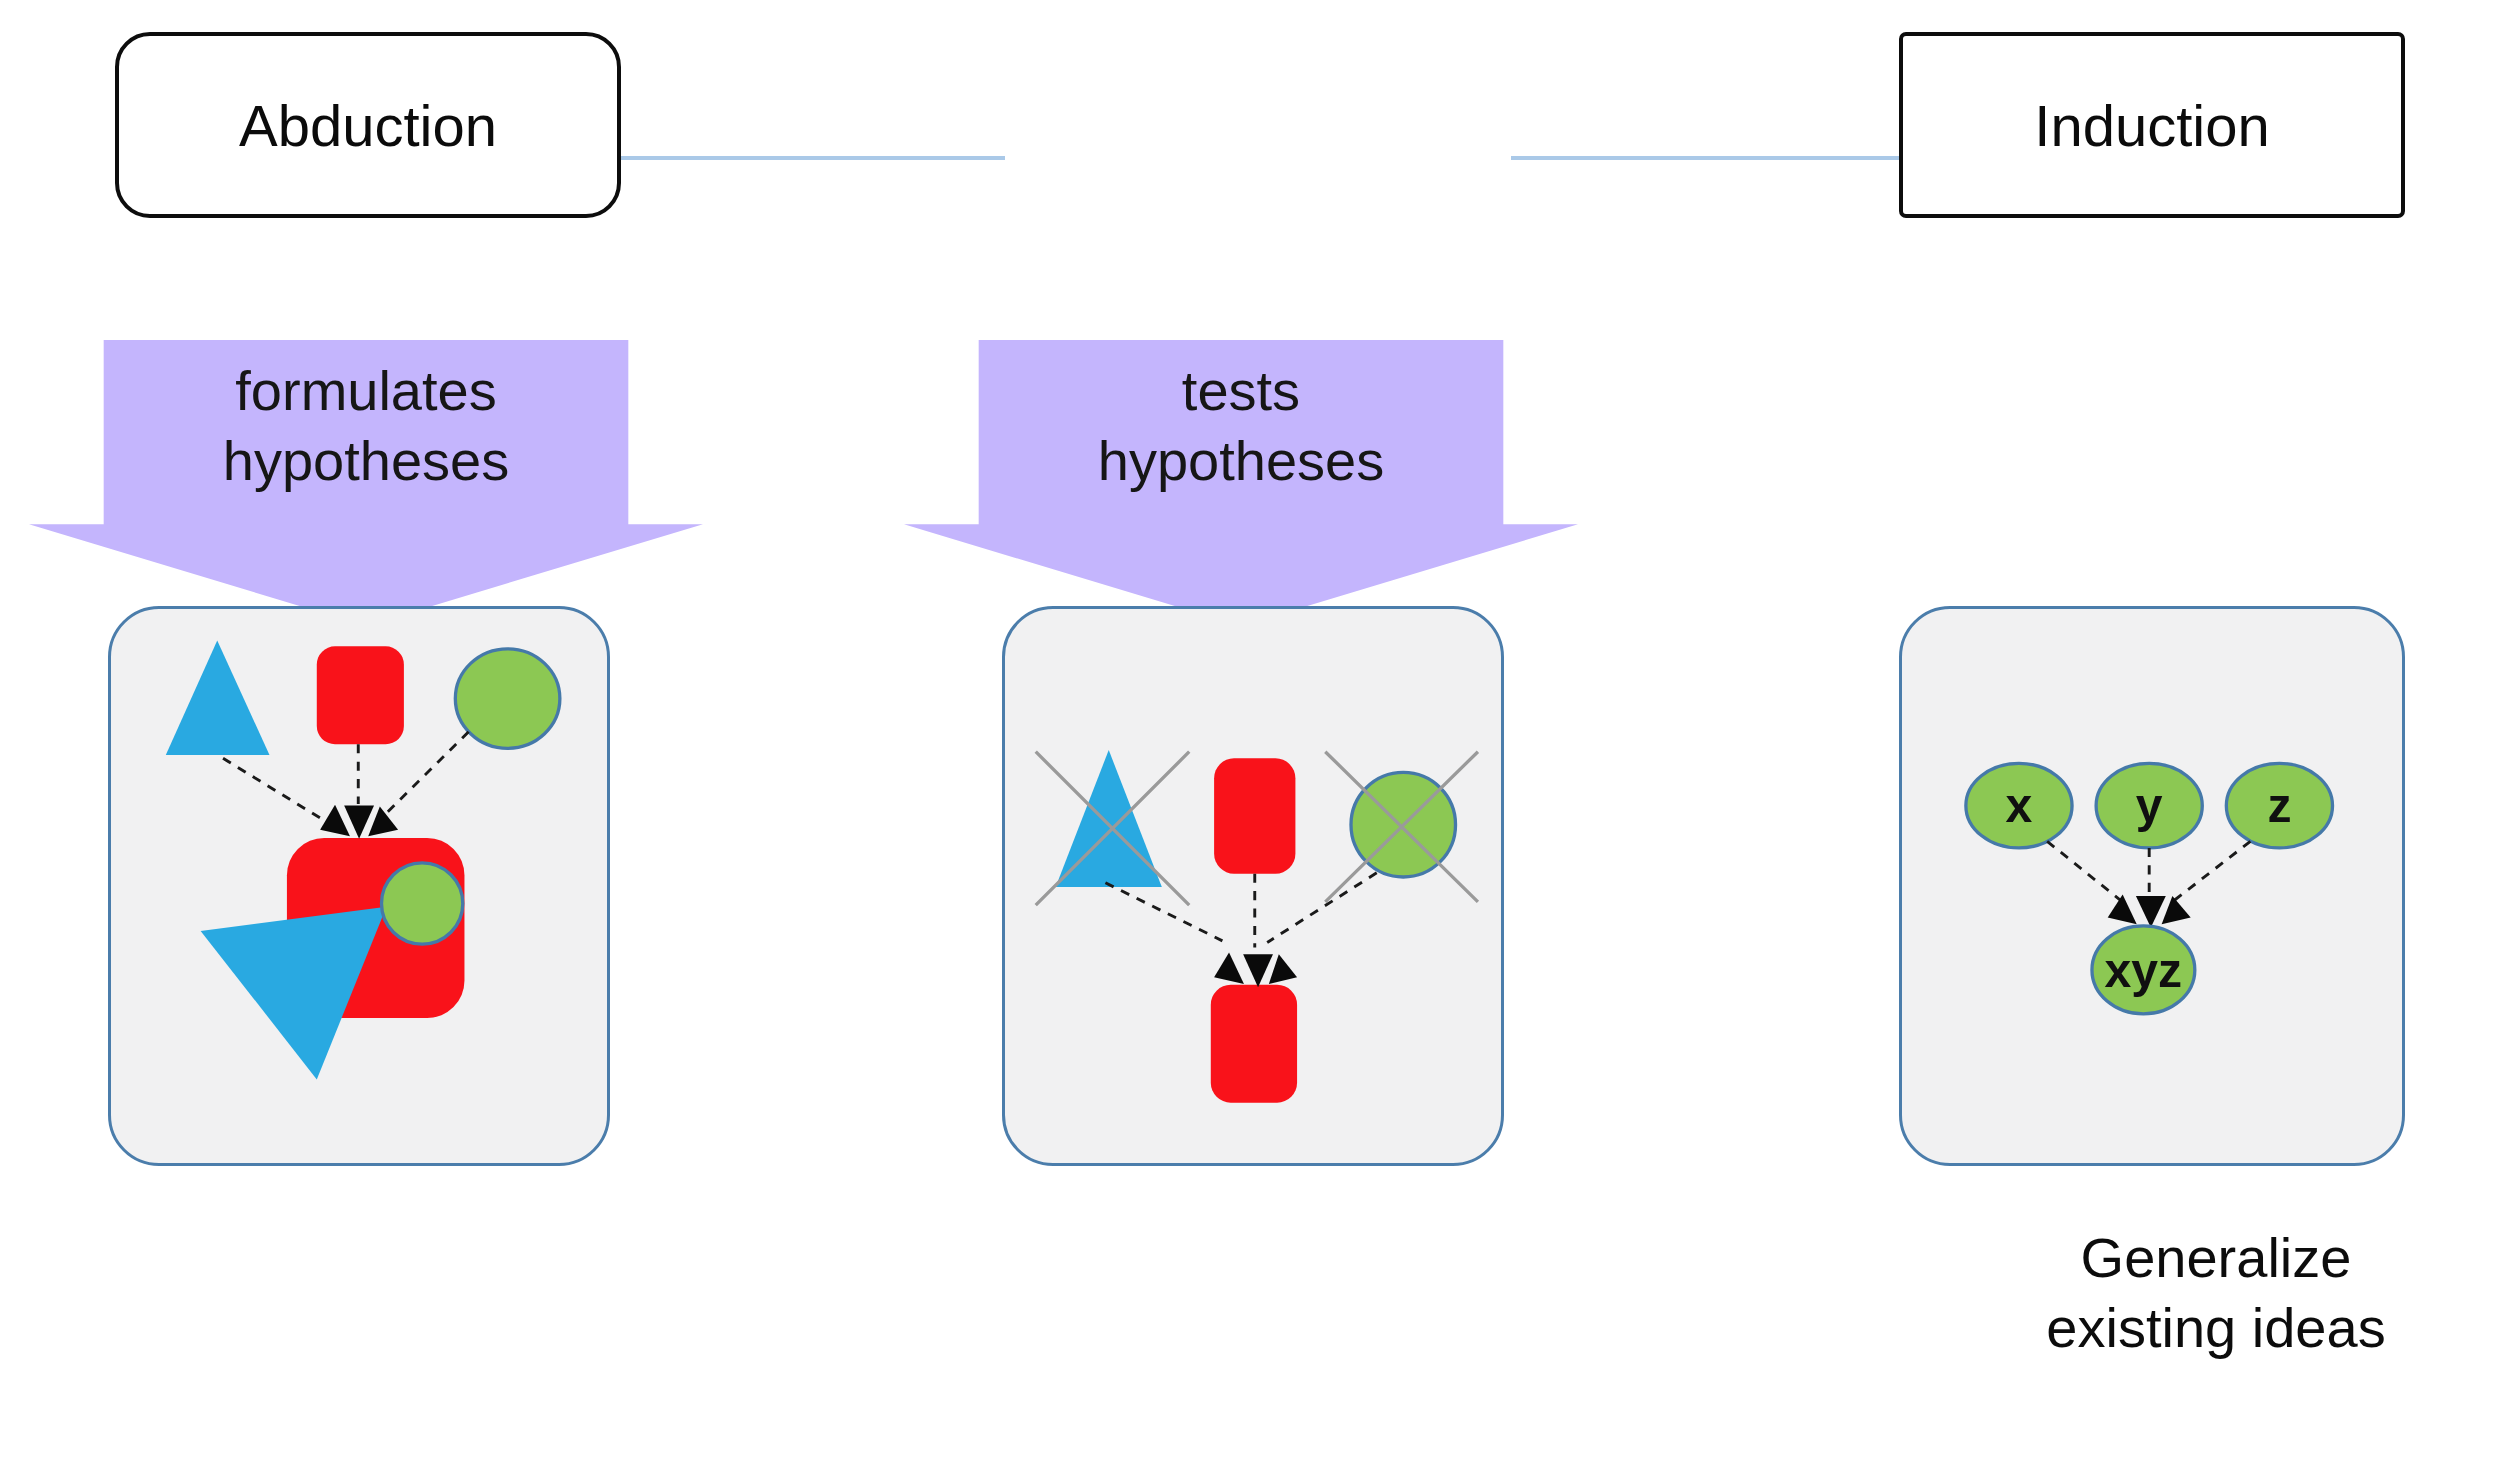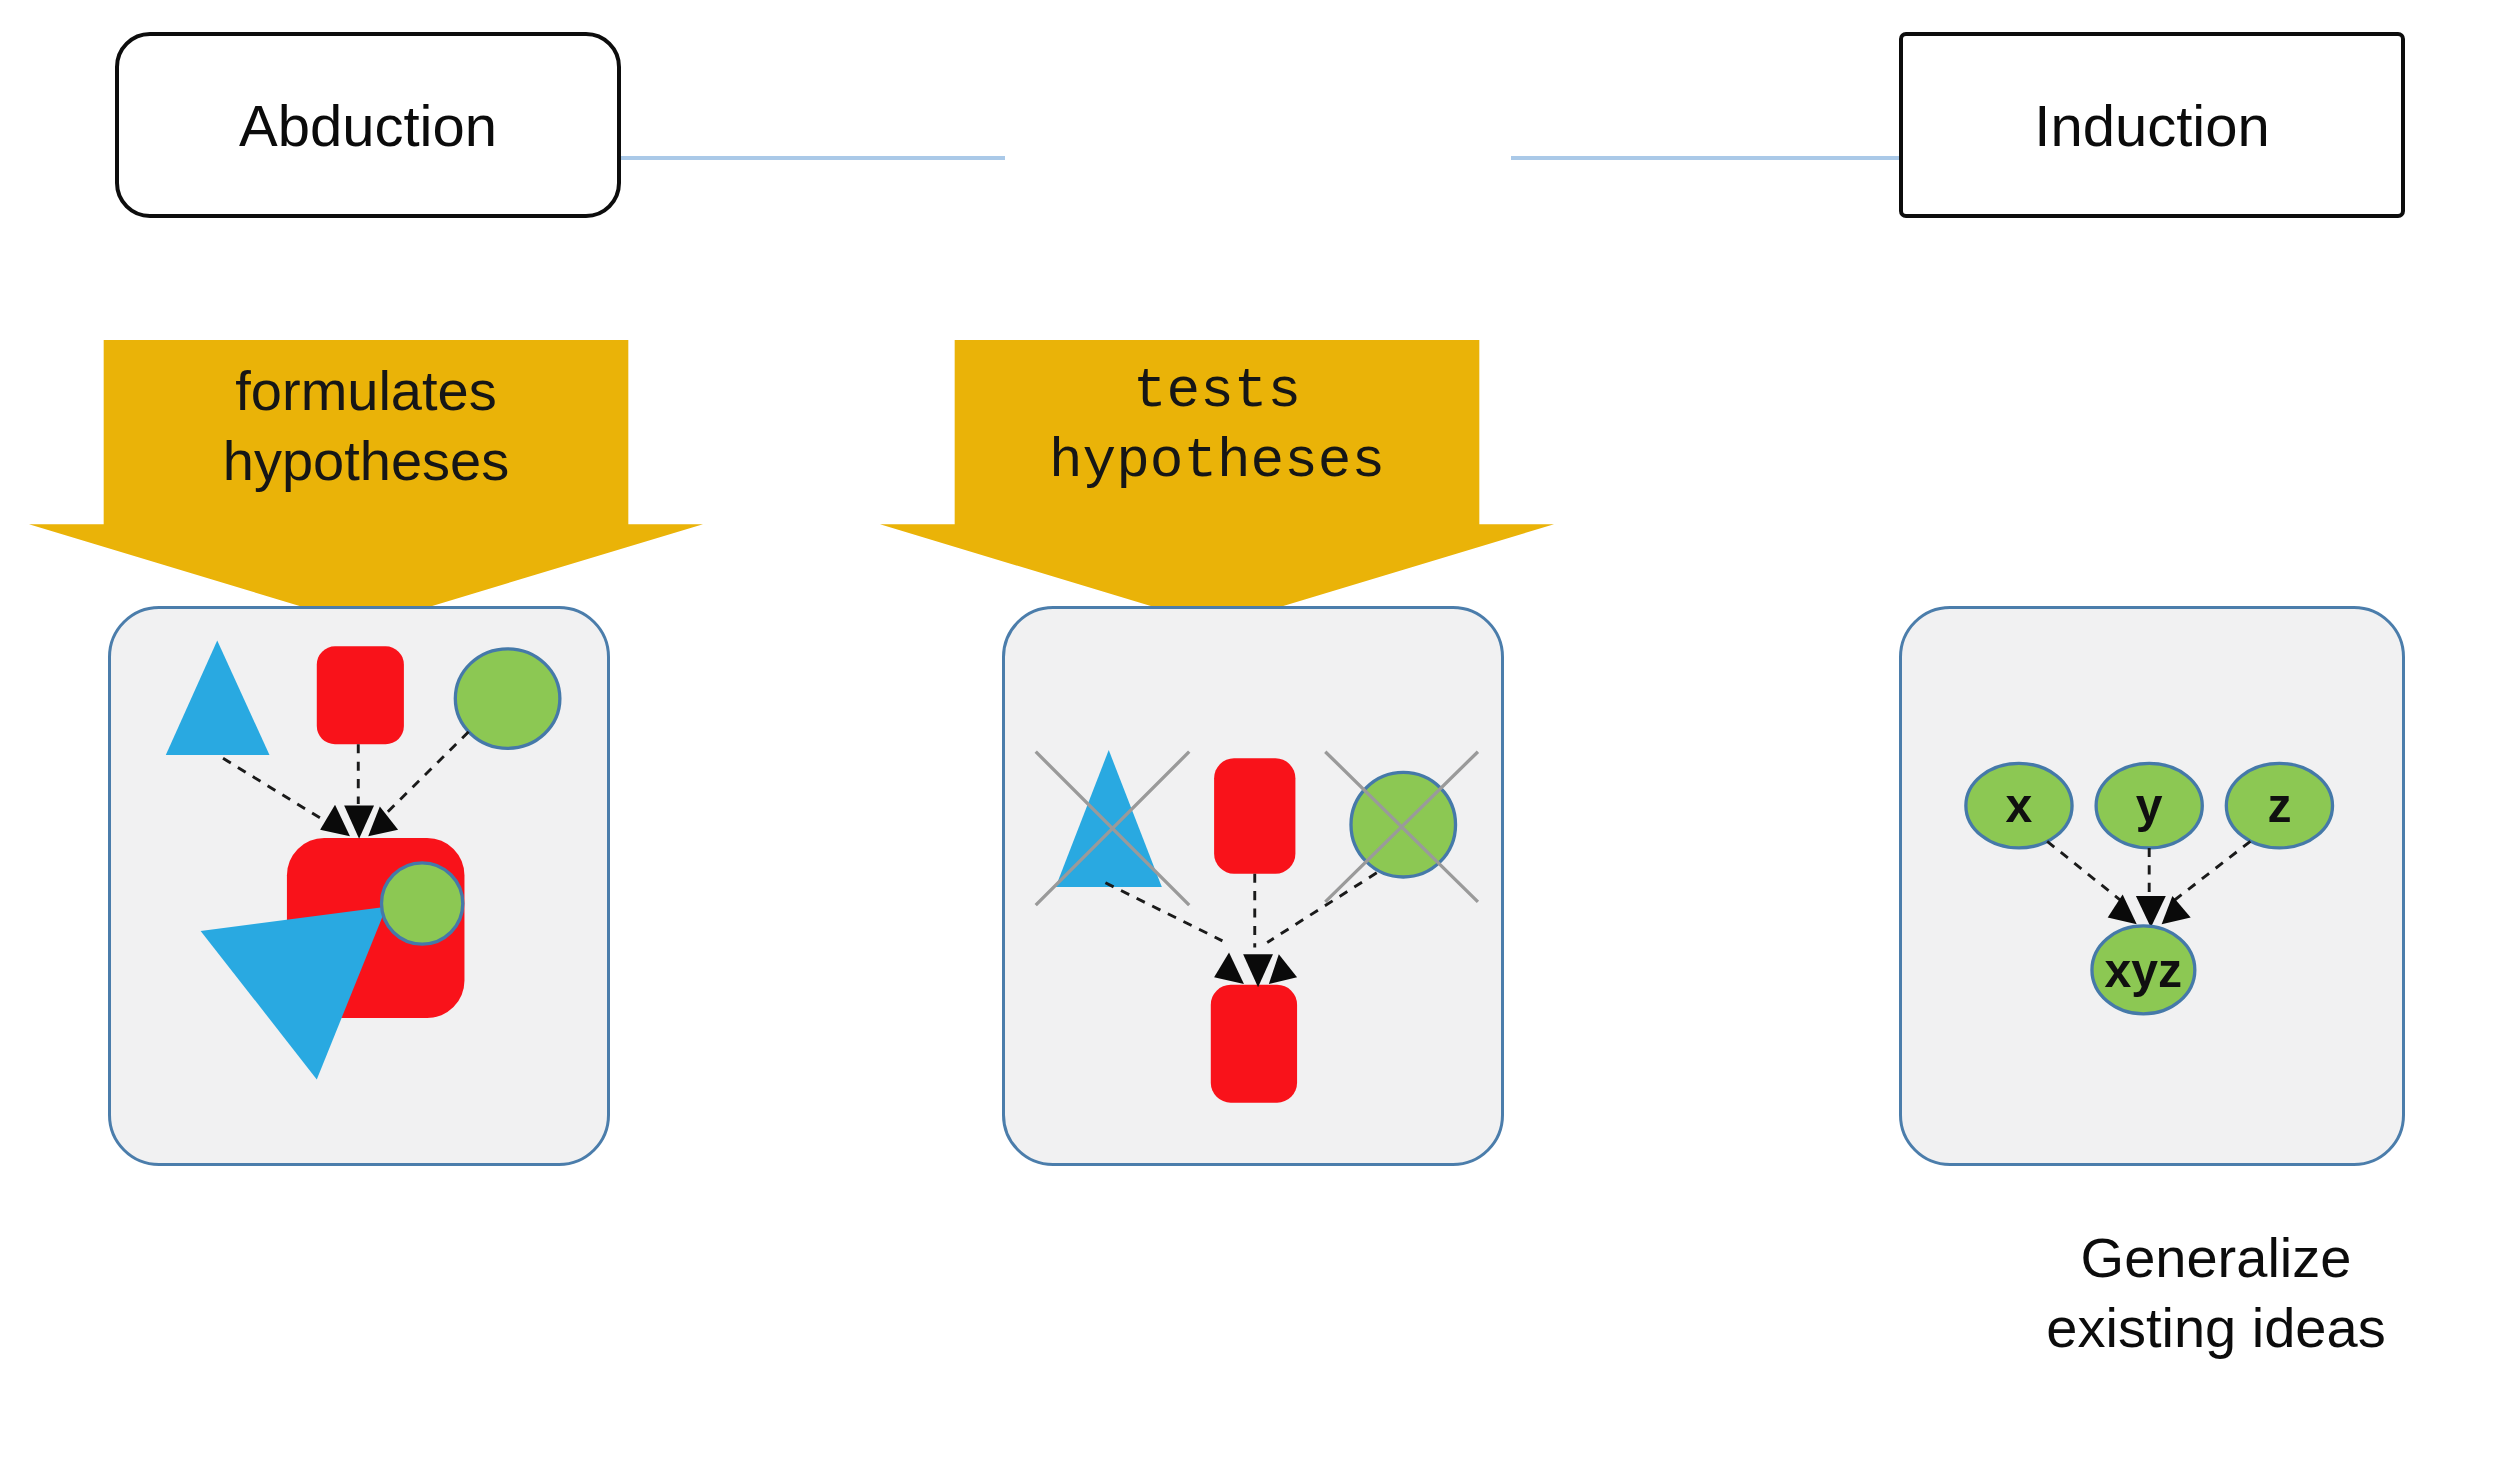--- a/index.html
+++ b/index.html
@@ -11,21 +11,21 @@
   .titlebox{
     position:absolute;top:32px;width:506px;height:186px;box-sizing:border-box;
     background:#ffffff;border:4.2px solid #0d0d0d;border-radius:35px;
     display:flex;align-items:center;justify-content:center;
     font-size:58px;letter-spacing:0px;color:#0b0b0b;
   }
   
   .connector{position:absolute;top:156px;height:4.2px;background:#aac9e8;}
   
   .down-arrow{
-    position:absolute;top:340px;width:674px;height:286px;background:#eab308;
+    position:absolute;top:340px;width:674px;height:286px;background:#c4b5fd;
     clip-path:polygon(11.08% 0%,88.92% 0%,88.92% 64.4%,100% 64.4%,50% 100%,0% 64.4%,11.08% 64.4%);
   }
   .arrow-label{
     position:absolute;top:0;left:0;width:100%;height:171px;
     display:flex;align-items:center;justify-content:center;text-align:center;
     font-size:56px;line-height:70px;white-space:pre-line;color:#161616;
   }
   
   .panel{
     position:absolute;top:606px;height:560px;box-sizing:border-box;
@@ -79,21 +79,21 @@
       <ellipse class="green-shape" cx="375" cy="355" rx="49" ry="49"></ellipse>
 
       <polygon class="head" points="288,274 252,266 270,236"></polygon>
       <polygon class="head" points="299,277 281,237 317,237"></polygon>
       <polygon class="head" points="310,274 324,238 346,266"></polygon>
     </svg>
   </div>
 
 
 
-  <div class="down-arrow" style="left:880px;font-family:Liberation Mono, monospace;">
+  <div class="down-arrow" style="left:904px;">
     <div class="arrow-label">tests
 hypotheses</div>
   </div>
 
   <div class="panel" style="left:1002px;width:502px;">
     <svg width="502" height="560" viewBox="0 0 605 675">
 
       <polygon class="blue-shape" points="125,170 61,335 189,335"></polygon>
       <rect class="red-shape" x="252" y="180" width="98" height="139" rx="24"></rect>
       <ellipse class="green-shape" cx="480" cy="260" rx="63" ry="63"></ellipse>

